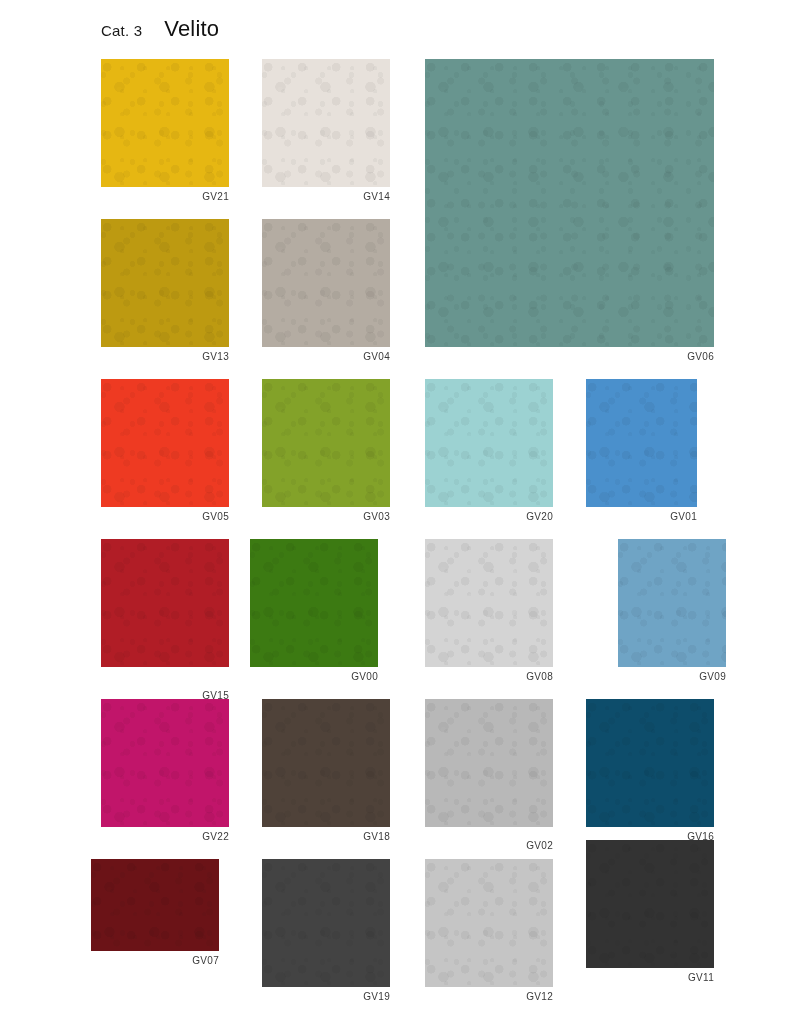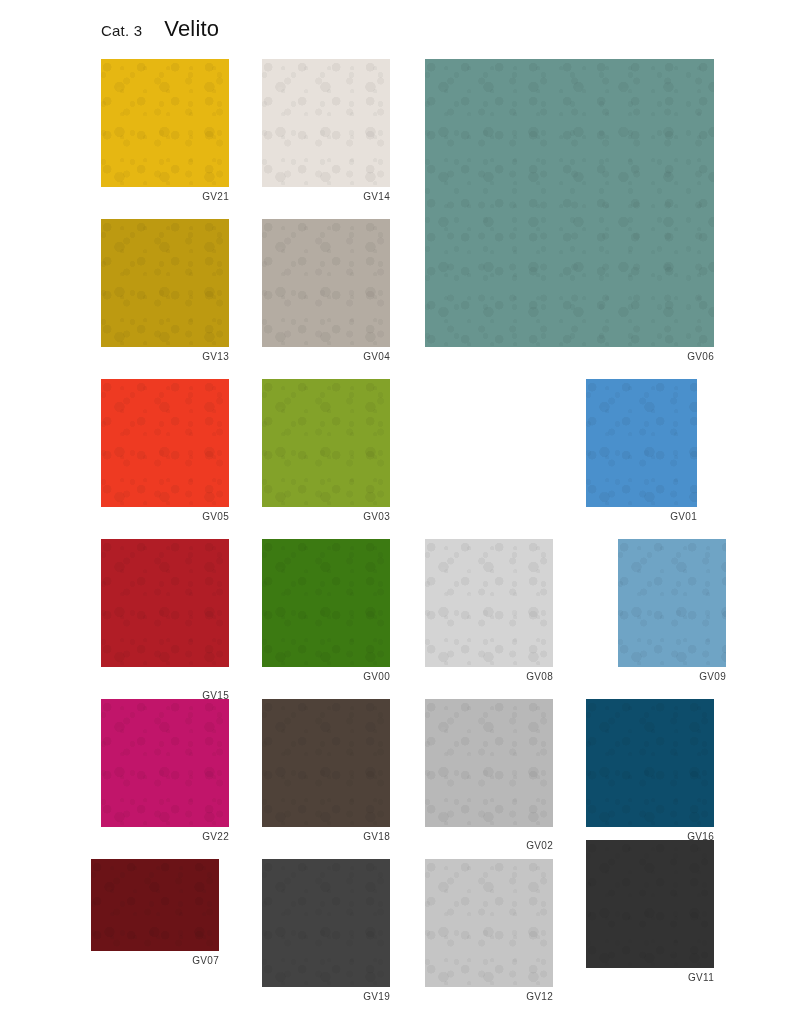--- a/index.html
+++ b/index.html
@@ -116,29 +116,33 @@
       <div class="swatch-label" style="color: rgb(58, 58, 58);">GV04</div>
     </div>
     <div class="swatch-cell" style="left: 101px; top: 379px; width: 128px; height: 128px;">
       <div class="swatch-chip" style="background: rgb(238, 58, 34);"></div>
       <div class="swatch-label" style="color: rgb(58, 58, 58);">GV05</div>
     </div>
     <div class="swatch-cell" style="left: 262px; top: 379px; width: 128px; height: 128px;">
       <div class="swatch-chip" style="background: rgb(131, 161, 43); --t: 1; filter: contrast(1.02);"></div>
       <div class="swatch-label" style="color: rgb(58, 58, 58);">GV03</div>
     </div>
+    <div class="swatch-cell" style="left: 425px; top: 379px; width: 128px; height: 128px;">
+      <div class="swatch-chip" style="background: rgb(156, 210, 210);"></div>
+      <div class="swatch-label" style="color: rgb(58, 58, 58);">GV20</div>
+    </div>
     <div class="swatch-cell" style="left: 586px; top: 379px; width: 111px; height: 128px;">
       <div class="swatch-chip" style="background: rgb(74, 144, 204);"></div>
       <div class="swatch-label" style="color: rgb(58, 58, 58);">GV01</div>
     </div>
     <div class="swatch-cell" style="left: 101px; top: 539px; width: 128px; height: 128px;">
       <div class="swatch-chip" style="background: rgb(176, 31, 40); --t: 1; filter: contrast(1.02);"></div>
       <div class="swatch-label" style="color: rgb(58, 58, 58); margin-top: 22px;">GV15</div>
     </div>
-    <div class="swatch-cell" style="left: 262px; top: 539px; width: 128px; height: 128px;">
+    <div class="swatch-cell" style="left: 250px; top: 539px; width: 128px; height: 128px;">
       <div class="swatch-chip" style="background: rgb(61, 122, 20); --t: 1; filter: contrast(1.02);"></div>
       <div class="swatch-label" style="color: rgb(58, 58, 58);">GV00</div>
     </div>
     <div class="swatch-cell" style="left: 425px; top: 539px; width: 128px; height: 128px;">
       <div class="swatch-chip" style="background: rgb(210, 210, 210); --t: 1; filter: contrast(1.02);"></div>
       <div class="swatch-label" style="color: rgb(58, 58, 58); text-align: right;">GV08</div>
     </div>
     <div class="swatch-cell" style="left: 586px; top: 539px; width: 108px; height: 128px; padding-left: 32px;">
       <div class="swatch-chip" style="background: rgb(111, 163, 196); --t: 1; filter: contrast(1.02);"></div>
       <div class="swatch-label" style="color: rgb(58, 58, 58);">GV09</div>

